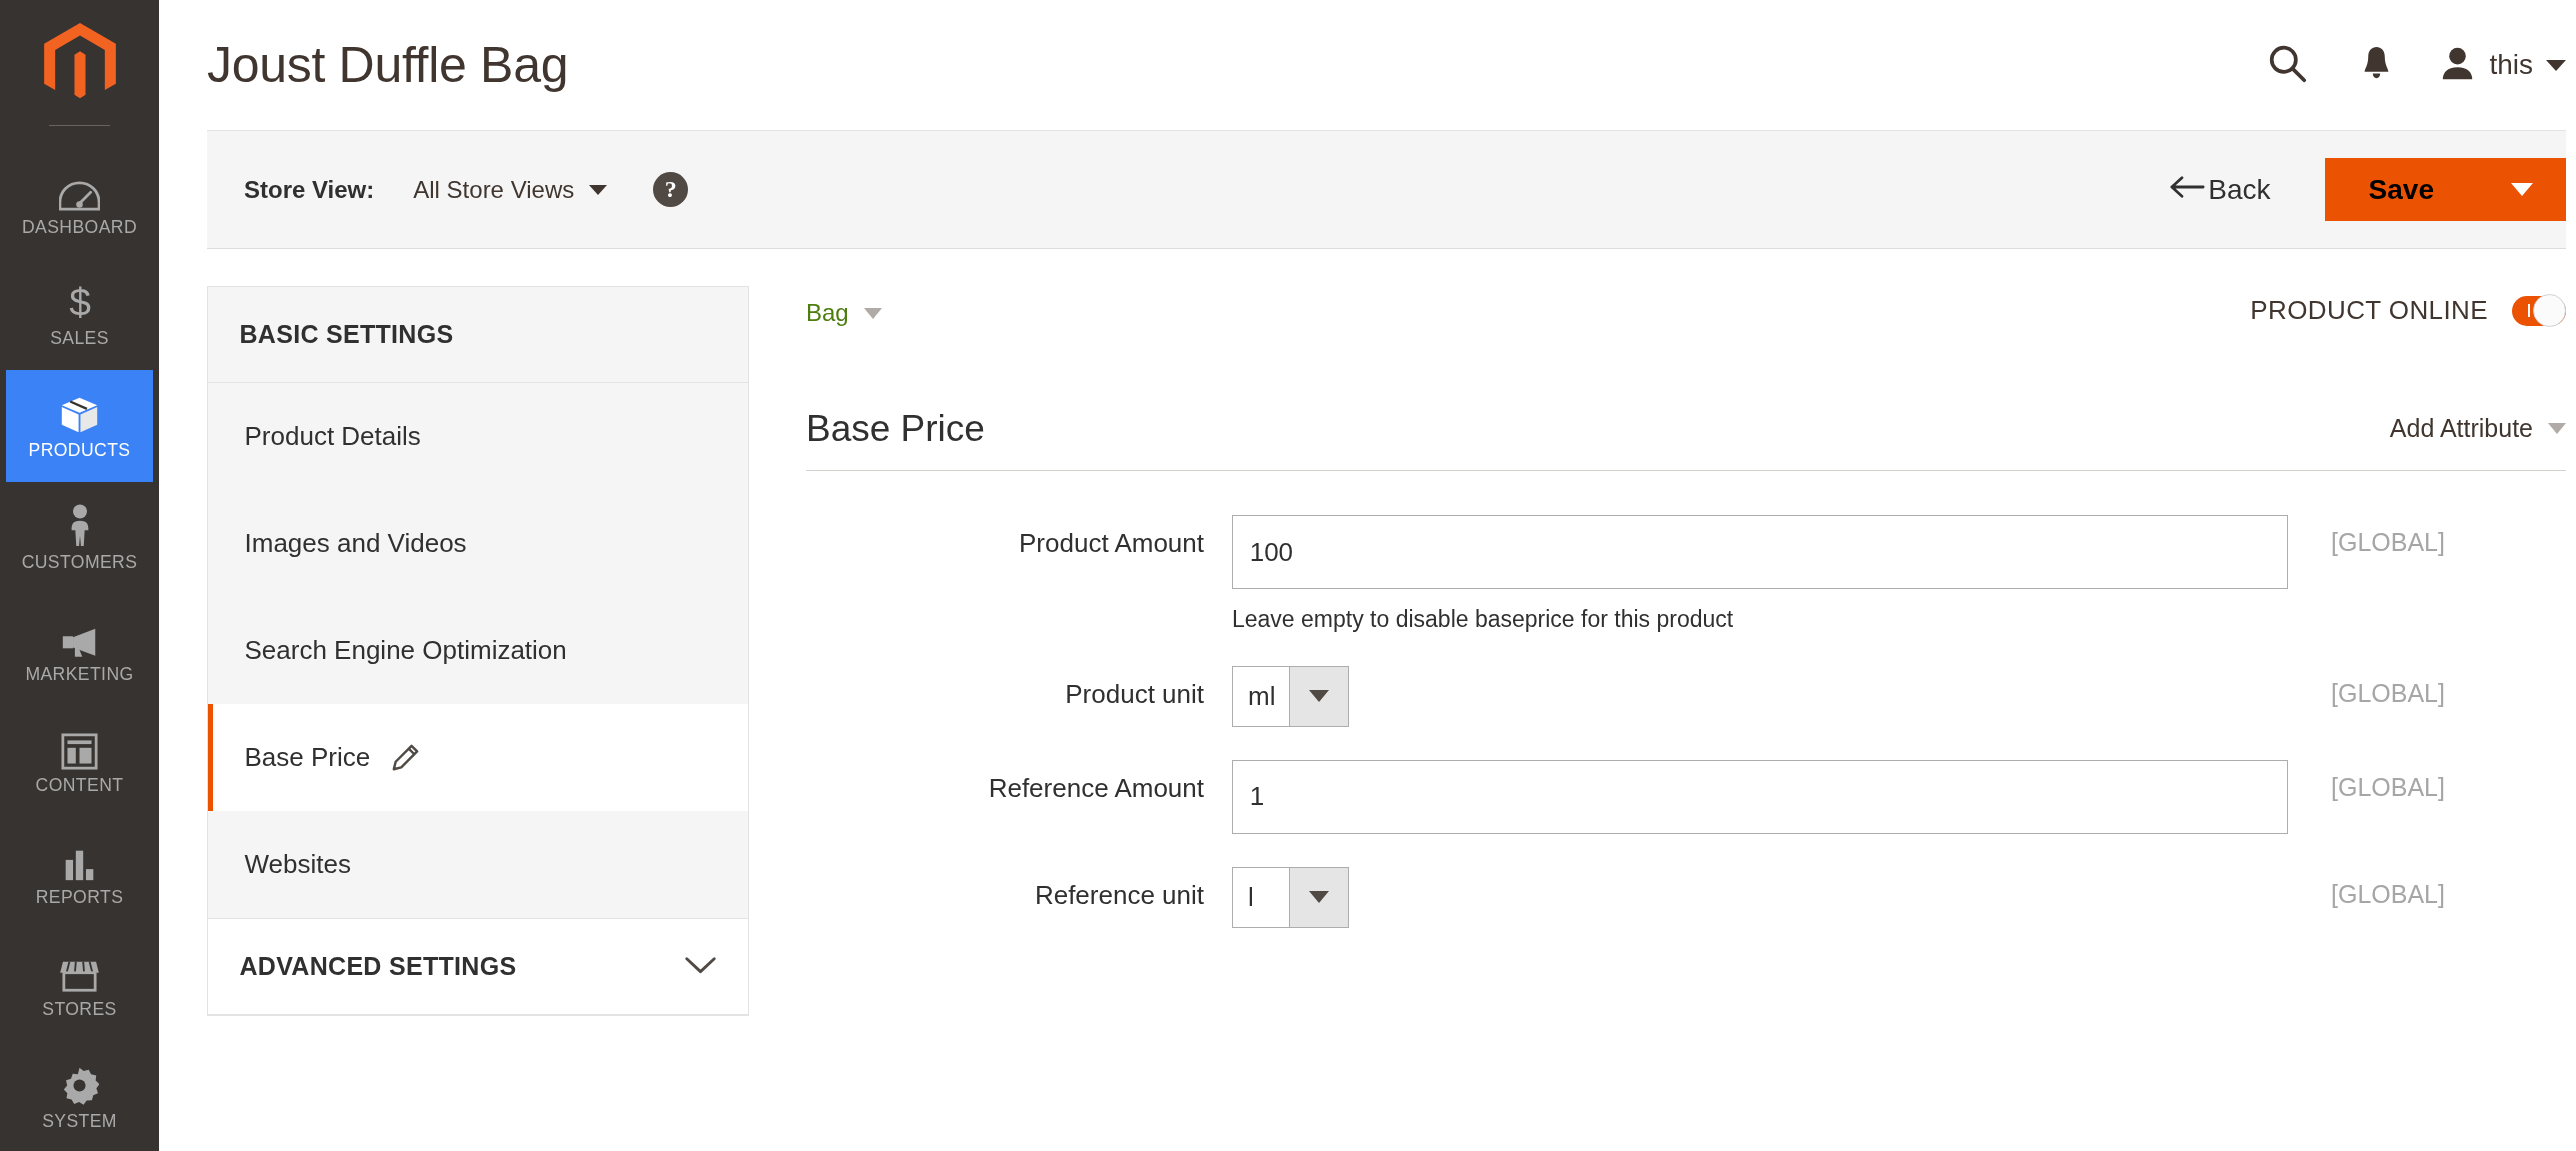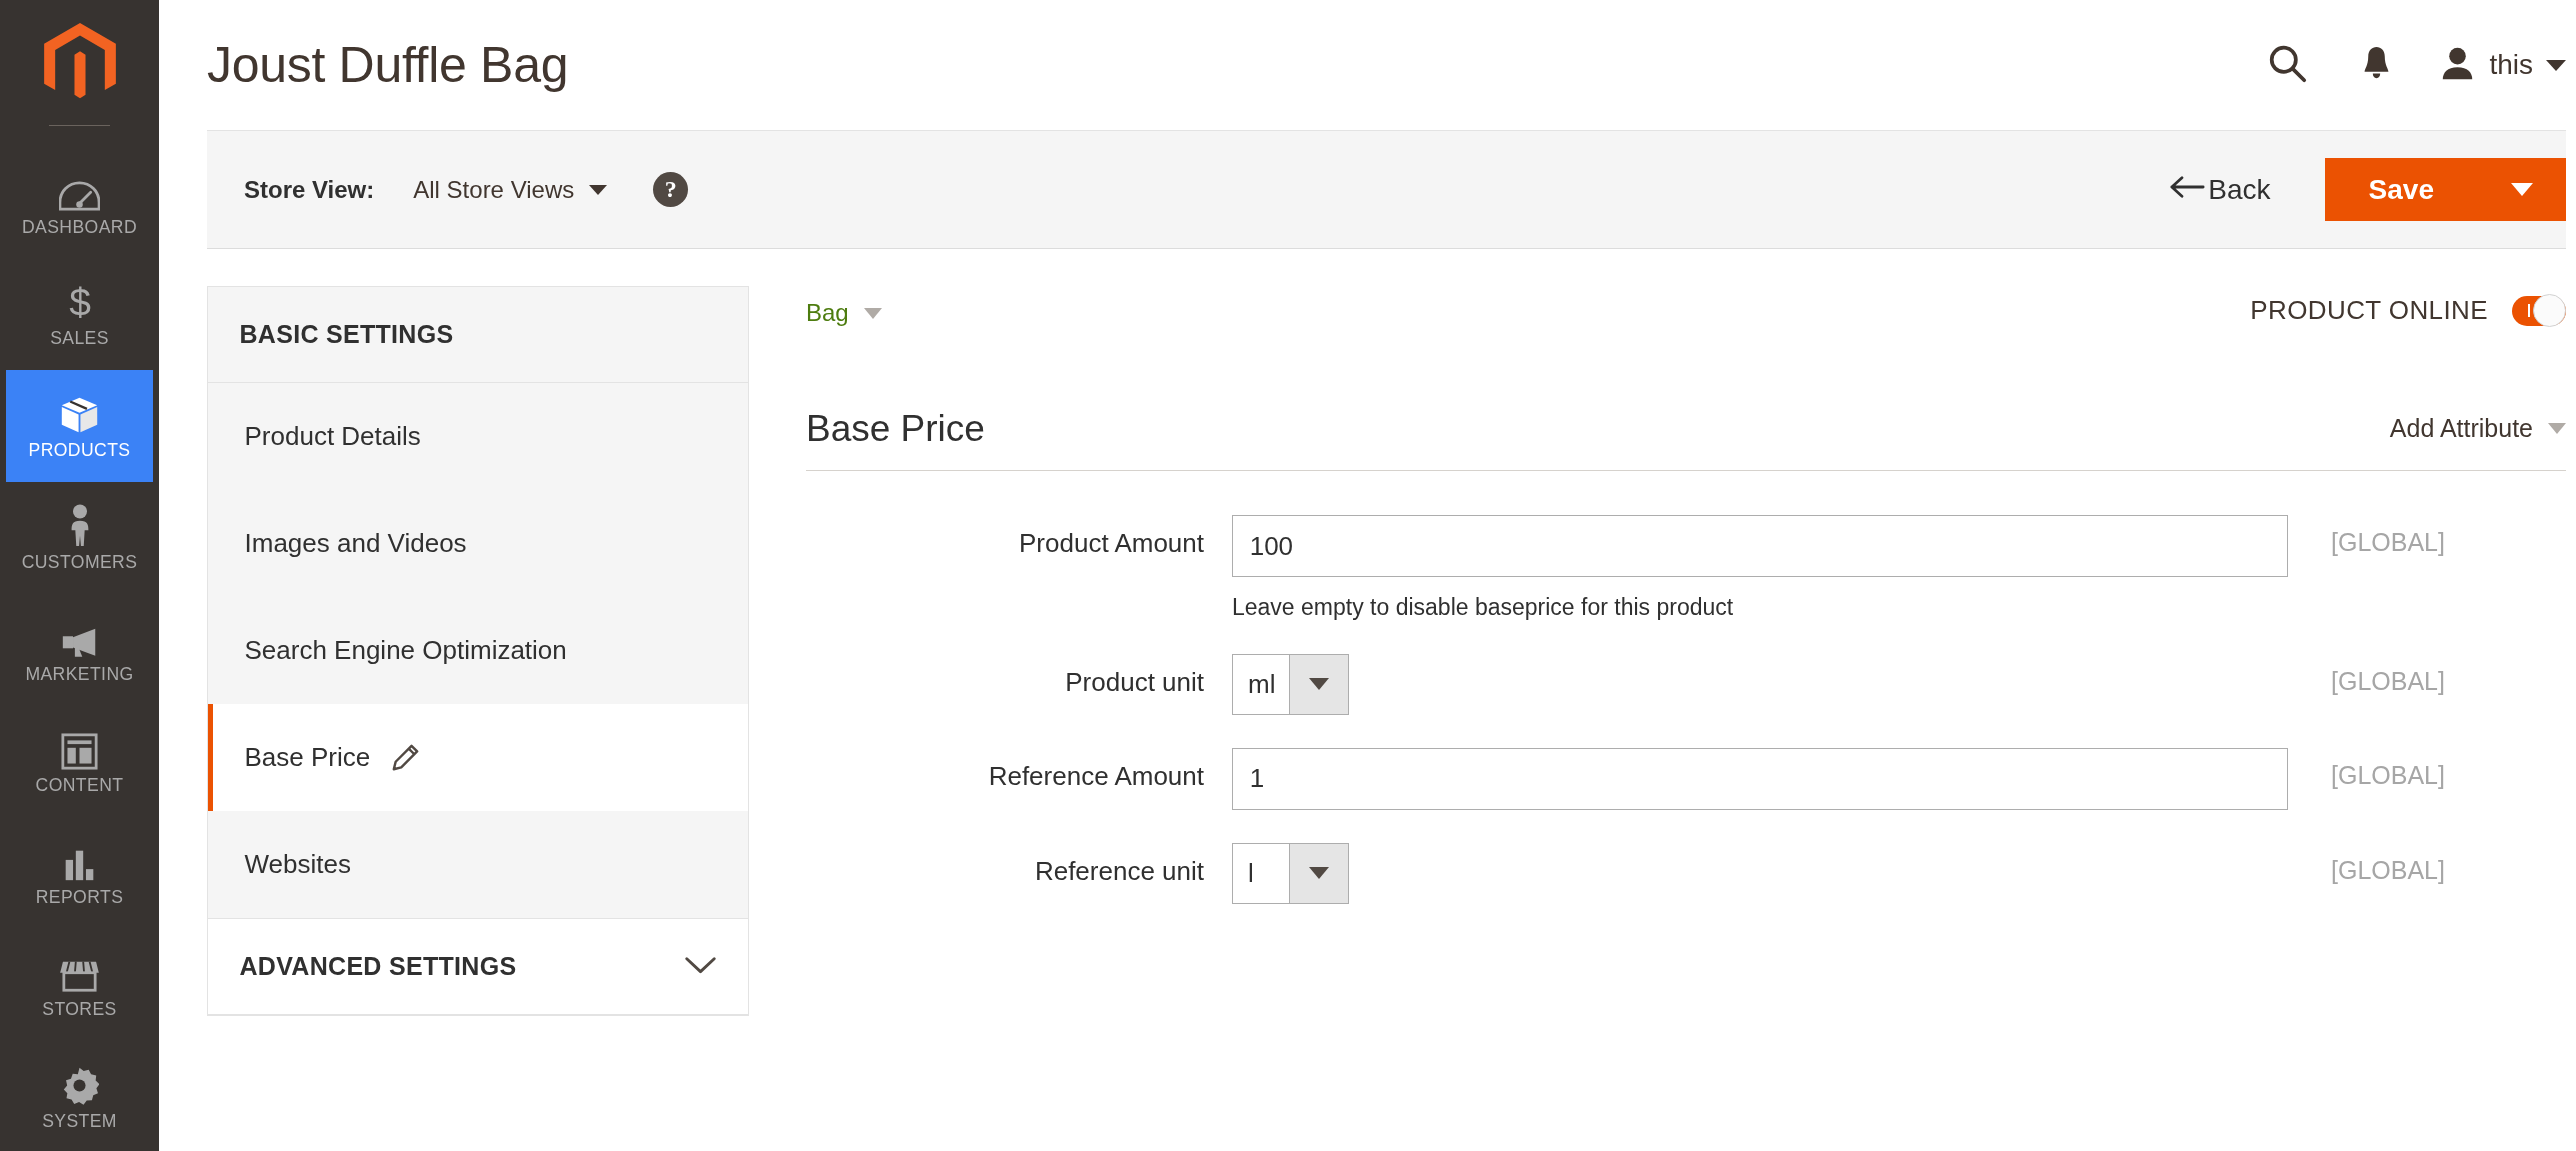--- a/index.html
+++ b/index.html
@@ -80,21 +80,21 @@
     margin-left: 46px; cursor: pointer; font-family: "Liberation Serif", serif;
   }
   .toolbar-right { margin-left: auto; display: flex; align-items: center; padding-right: 0; }
   .back-btn {
     display: flex; align-items: center; gap: 3px;
     background: none; border: 0; cursor: pointer;
     font-size: 28px; color: #303030; padding: 0 54px 0 0;
   }
   .save-group { display: flex; height: 63px; }
   .save-btn {
-    background: #eb5202; border: 0; color: #ffffff;
+    background: #eb5202; border: 0; color: #000000;
     font-size: 28px; font-weight: 700;
     padding: 0 43px 0 44px; cursor: pointer;
     display: flex; align-items: center; text-align: center;
   }
   .save-caret-btn {
     background: #eb5202; border: 0; cursor: pointer;
     width: 89px; display: flex; align-items: center; justify-content: center;
   }
   .caret-white { width: 0; height: 0; border-left: 11px solid transparent; border-right: 11px solid transparent; border-top: 13px solid #ffffff; }
 
@@ -153,21 +153,21 @@
   
   .form { margin-top: 44px; }
   .frow { display: flex; align-items: flex-start; margin-bottom: 9.3px; }
   .flabel {
     width: 426px; flex: 0 0 426px; text-align: right;
     font-size: 26px; color: #303030; padding: 13px 28px 0 0;
     font-weight: 400;
   }
   .fctl { flex: 1 1 auto; max-width: 1056px; }
   .ftext {
-    width: 1056px; height: 62px;
+    width: 1056px; height: 74px;
     border: 0.9px solid #adadad; background: #ffffff;
     font-size: 26px; color: #303030; padding: 0 16.7px;
     font-family: "Liberation Sans", sans-serif;
   }
   .fnote { font-size: 23px; color: #303030; margin-top: 16.7px; }
   .fsel-wrap { display: flex; width: 117px; height: 61px; border: 0.9px solid #adadad; background: #fff; }
   .fsel-val {
     flex: 1 1 auto; display: flex; align-items: center;
     padding-left: 15px; font-size: 26px; color: #303030;
   }

